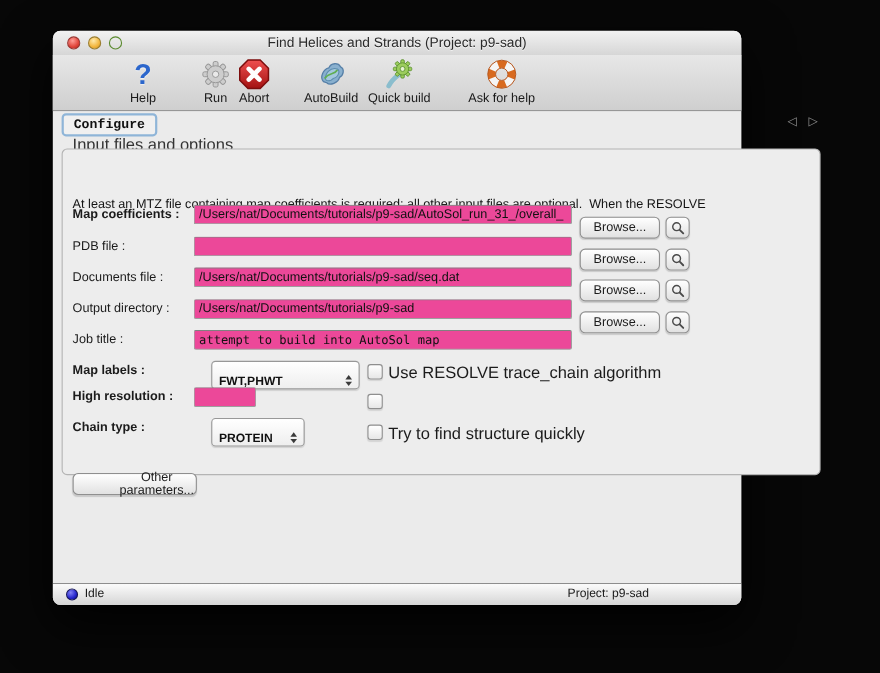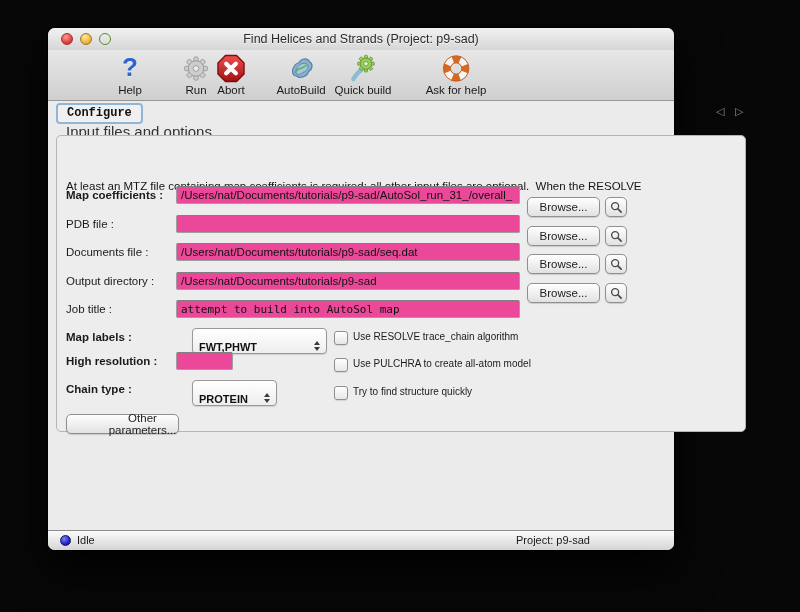--- a/index.html
+++ b/index.html
@@ -88,22 +88,22 @@
   }
   .updown{margin-left:auto;display:flex;flex-direction:column;align-items:center;padding-left:8px;}
   .arr-up{width:0;height:0;border-left:3.5px solid transparent;border-right:3.5px solid transparent;border-bottom:4.5px solid #3a3a3a;margin-bottom:2px;}
   .arr-down{width:0;height:0;border-left:3.5px solid transparent;border-right:3.5px solid transparent;border-top:4.5px solid #3a3a3a;}
   .checkbox{
     position:absolute;left:286px;width:12px;height:12px;box-sizing:content-box;
     border:1px solid #8f8f8f;border-radius:3px;
     background:linear-gradient(#ffffff,#e7e7e7);
     box-shadow:0 1px 1px rgba(0,0,0,.1);
   }
-  .cb-label{position:absolute;left:305px;font-size:10px;color:#1b1b1b;white-space:nowrap;}
-  .other-btn{position:absolute;left:18px;top:374px;width:113px;height:20px;padding-left:40px;}
+  .cb-label{position:absolute;left:305px;font-size:15px;color:#1b1b1b;white-space:nowrap;}
+  .other-btn{position:absolute;left:18px;top:390px;width:113px;height:20px;padding-left:40px;}
   
   .statusbar{
     position:absolute;left:0;right:0;top:502px;height:19px;
     background:linear-gradient(#fbfbfb,#d5d5d5);
     border-top:1px solid #8d8d8d;
     border-radius:0 0 7px 7px;
   }
   .ball{
     position:absolute;left:12px;top:4px;width:11px;height:11px;border-radius:50%;
     background:radial-gradient(circle at 35% 30%,#8080f5,#2a2ad0 55%,#000085);
@@ -271,21 +271,20 @@
         <span class="arr-up"></span>
         <span class="arr-down"></span>
       </span>
   </div>
   <span class="checkbox" style="top:303px"></span>
   <span class="cb-label" style="top:303px">Use RESOLVE trace_chain algorithm</span>
 
   <label class="f-label bold" style="top:327px">High resolution :</label>
   <input class="f-input" style="top: 324px; width: 47px;" value="">
   <span class="checkbox" style="top:330px"></span>
-  <span class="cb-label" style="top:330px">Use PULCHRA to create all-atom model</span>
 
   <label class="f-label bold" style="top:355px">Chain type :</label>
   <div class="popup" style="top:352px;width:85px">
     <span>PROTEIN</span>
     <span class="updown">
         <span class="arr-up"></span>
         <span class="arr-down"></span>
       </span>
   </div>
   <span class="checkbox" style="top:358px"></span>

